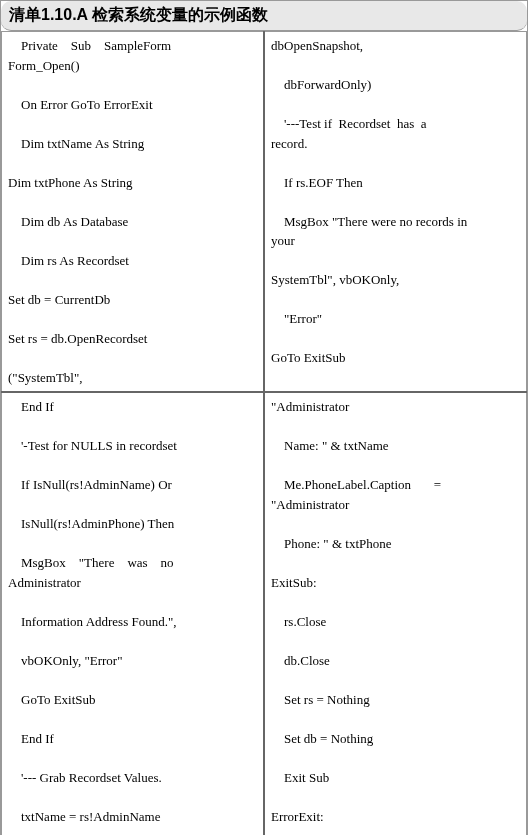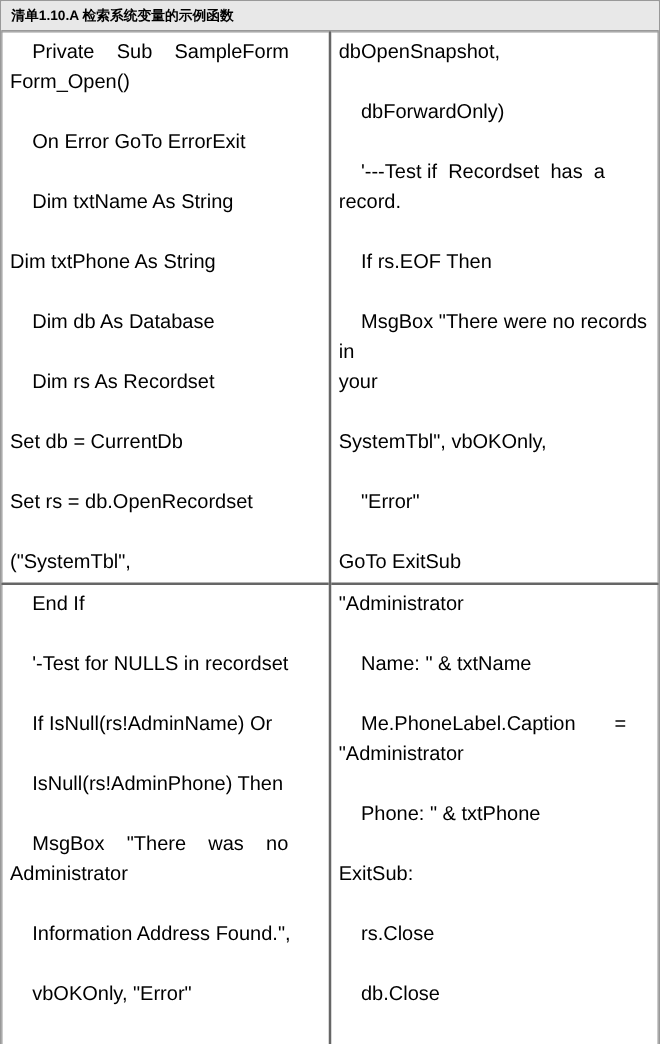--- a/index.html
+++ b/index.html
@@ -19,36 +19,37 @@
     .container {
       width: 528px;
       background: #ffffff;
       border: 1px solid #999;
     }
 
     .header {
       background: #e8e8e8;
       border-bottom: 1px solid #999;
       padding: 4px 8px;
-      font-size: 11px;
+      font-size: 16px;
       font-weight: bold;
       font-family: Arial, sans-serif;
+      border-radius: 10px;
     }
 
     .code-table {
       width: 100%;
       border-collapse: collapse;
     }
 
     .code-table td {
       border: 1px solid #999;
       vertical-align: top;
       padding: 4px 6px;
-      font-family: Liberation Sans, sans-serif;
-      font-size: 16px;
+      font-family: Liberation Serif, serif;
+      font-size: 13px;
       line-height: 1.5;
       white-space: pre-wrap;
       word-break: break-word;
     }
 
     .code-table td:first-child {
       width: 50%;
       border-right: 2px solid #666;
     }
 

